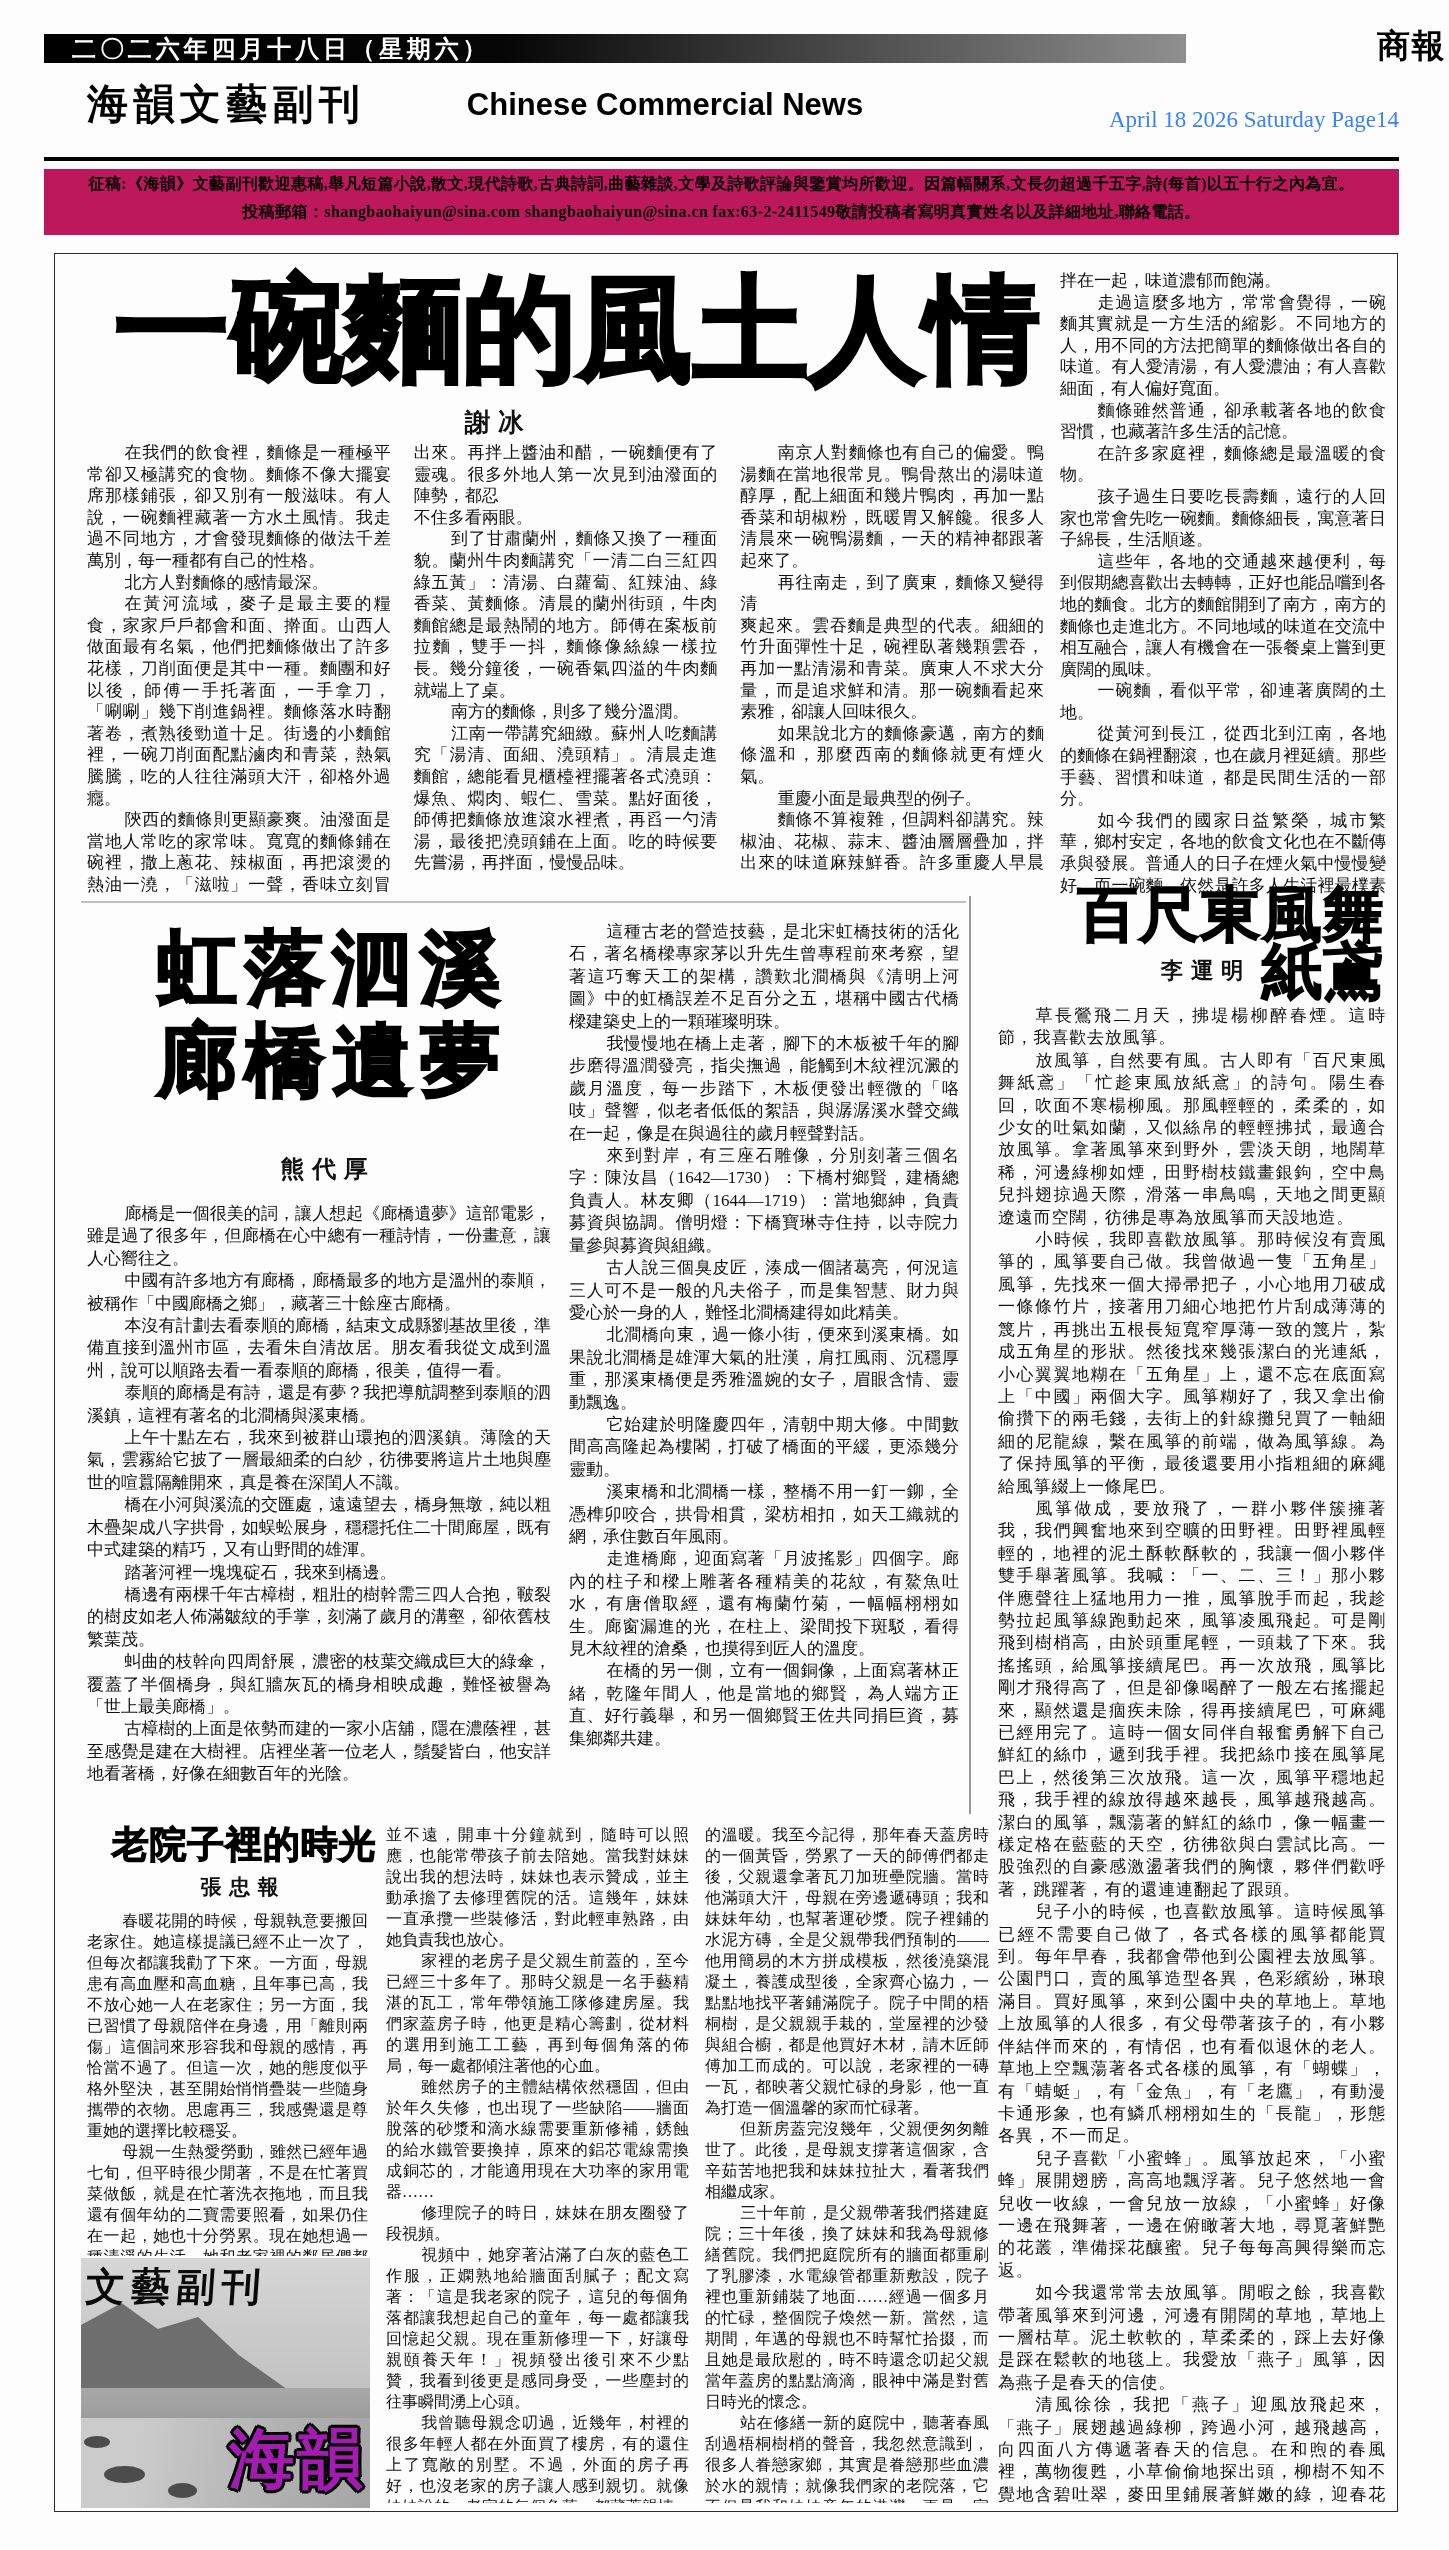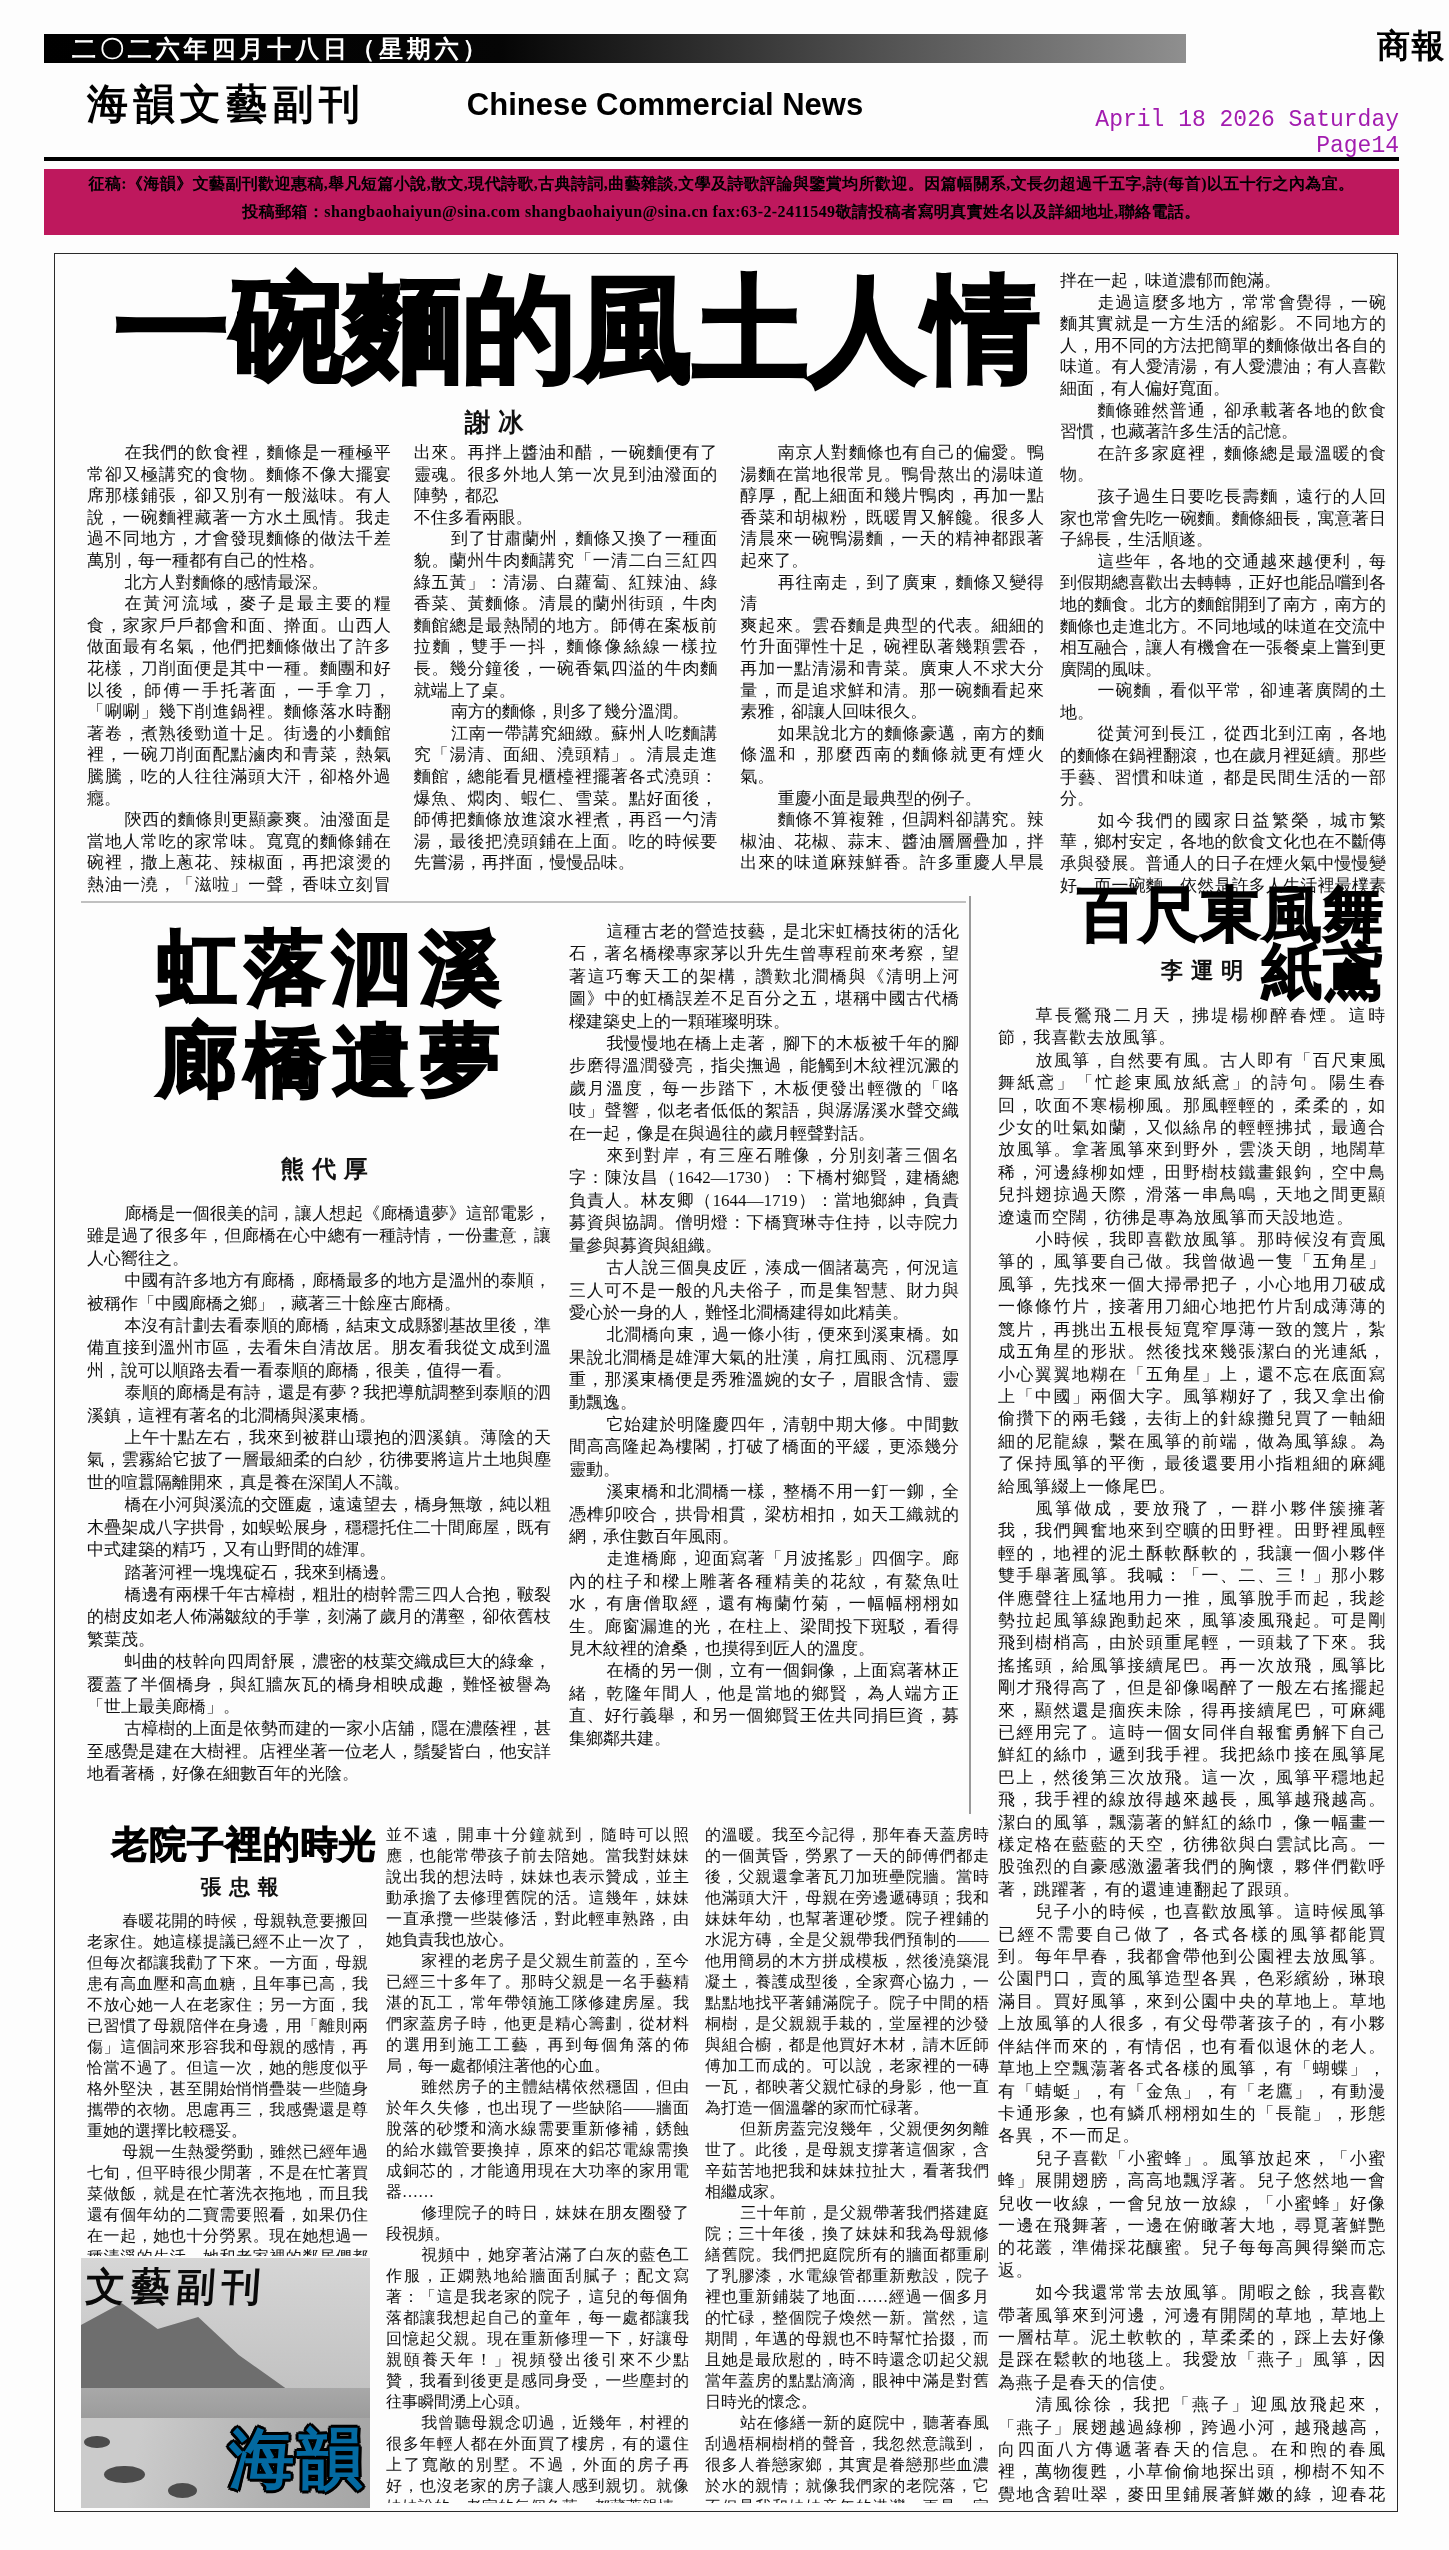--- a/index.html
+++ b/index.html
@@ -23,21 +23,21 @@
   .sectiontitle{
     left:87px;top:77px;font-family:"Liberation Sans",sans-serif;font-weight:900;
     font-size:41px;letter-spacing:5.4px;color:#000;
   }
   .nameen{
     left:433px;top:87px;width:464px;text-align:center;
     font-family:"Liberation Sans",sans-serif;font-weight:bold;font-size:31px;color:#000;
   }
   .dateen{
     left:1051px;top:107px;width:348px;text-align:right;
-    font-family:Liberation Mono, monospace;font-size:23px;color:#a21caf;
+    font-family:Liberation Serif, serif;font-size:23px;color:#3b82f6;
   }
   .ruledouble{left:44px;top:157px;width:1355px;height:3.9px;background:#000;}
   .banner{
     left:44px;top:169px;width:1355px;height:66px;background:#be185d;
     color:#000;text-align:center;
   }
   .banner .l1{margin-top:5.4px;font-size:16px;font-weight:bold;letter-spacing:0.4px;}
   .banner .l2{margin-top:7px;font-size:16px;font-weight:bold;letter-spacing:0.4px;}
   .contentbox{left:54px;top:253px;width:1342px;height:2257px;border:1.5px solid #2a2a2a;background:transparent;}
   
@@ -84,21 +84,21 @@
           background:linear-gradient(#a8a8a8,#9b9b9b 60%,#a3a3a3);}
   .ph-beach{position:absolute;left:0;top:64%;width:100%;height:36%;
             background:linear-gradient(100deg,#cbcbcb 20%,#b2b2b2 65%,#a5a5a5);}
   .ph-rock{position:absolute;background:#4c4c4c;border-radius:50%;}
   .ph-r1{left:8%;bottom:10%;width:14%;height:7%;}
   .ph-r2{left:30%;bottom:4%;width:10%;height:6%;}
   .ph-r3{left:1%;bottom:24%;width:9%;height:5%;}
   .ph-callig{position:absolute;left:4.6px;top:1.5px;font-size:39px;font-weight:900;color:#0a0a0a;
              font-family:"Liberation Serif",serif;letter-spacing:6.2px;transform:skewX(-4deg);}
   .ph-logo{position:absolute;right:4.6px;bottom:4.6px;font-size:65px;font-weight:900;
-           font-family:"Liberation Sans",sans-serif;color:#0369a1;letter-spacing:3.1px;
+           font-family:"Liberation Sans",sans-serif;color:#a21caf;letter-spacing:3.1px;
            text-shadow:-3.1px 0 0 #000,3.1px 0 0 #000,0 -3.1px 0 #000,0 3.1px 0 #000,
                        -2.3px -2.3px 0 #000,2.3px 2.3px 0 #000,-2.3px 2.3px 0 #000,2.3px -2.3px 0 #000;}
 </style>
 </head>
 <body>
 
 <div class="abs datebar">二〇二六年四月十八日（星期六）</div>
 <div class="abs paperlogo">商報</div>
 <div class="abs sectiontitle">海韻文藝副刊</div>
 <div class="abs nameen">Chinese  Commercial  News</div>

